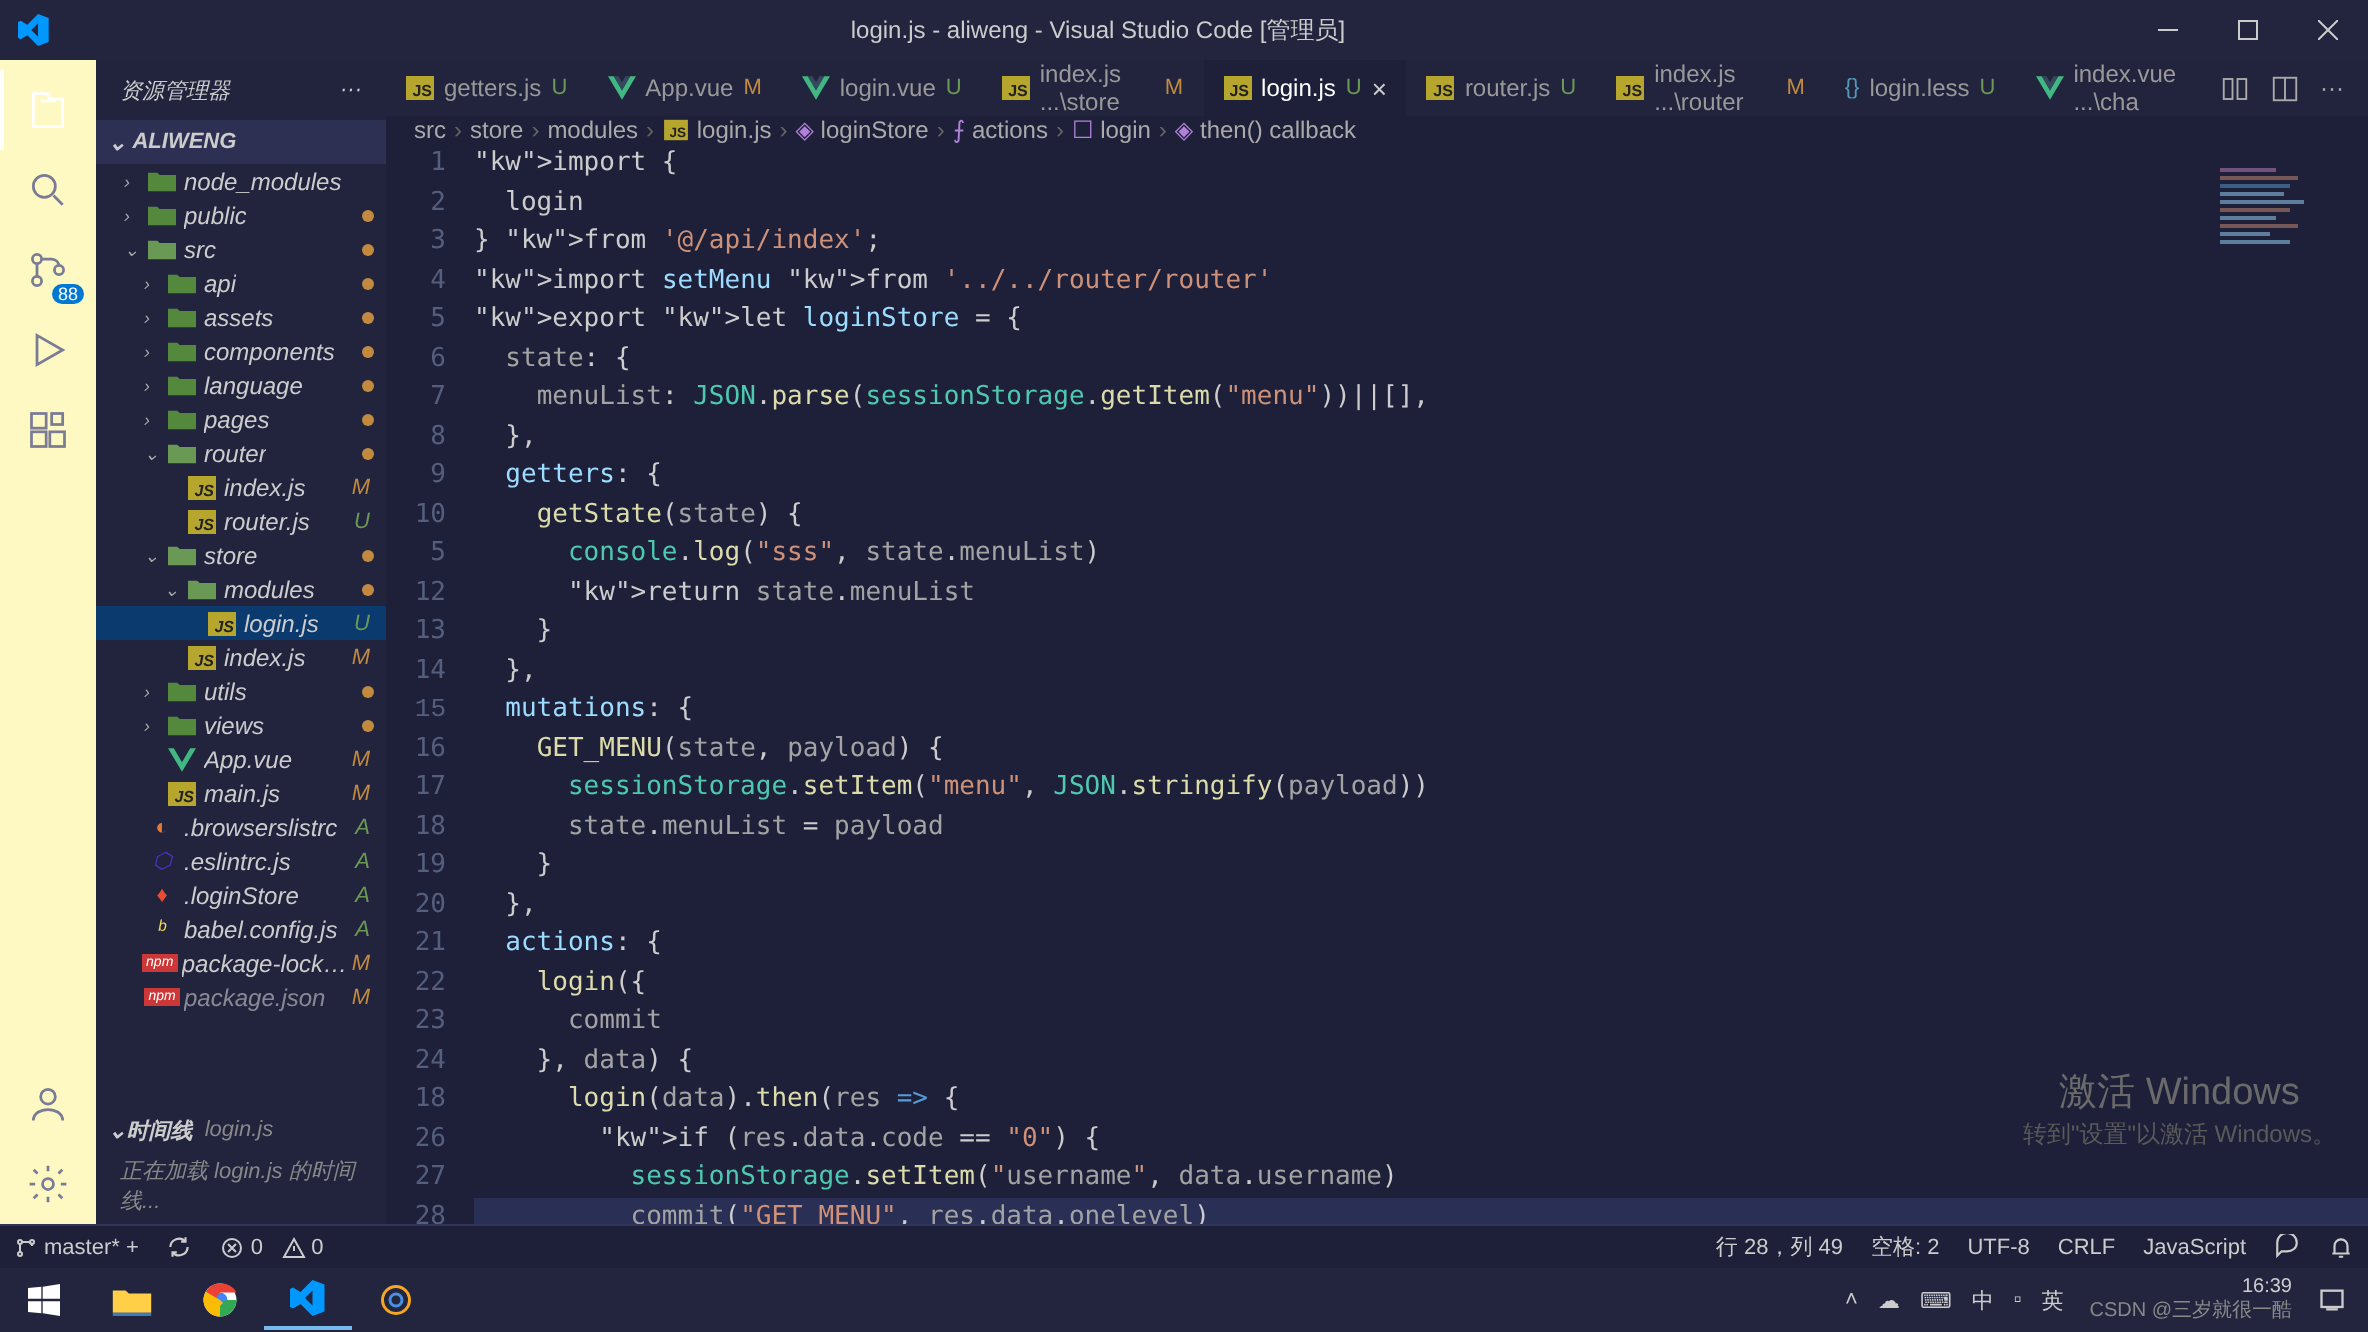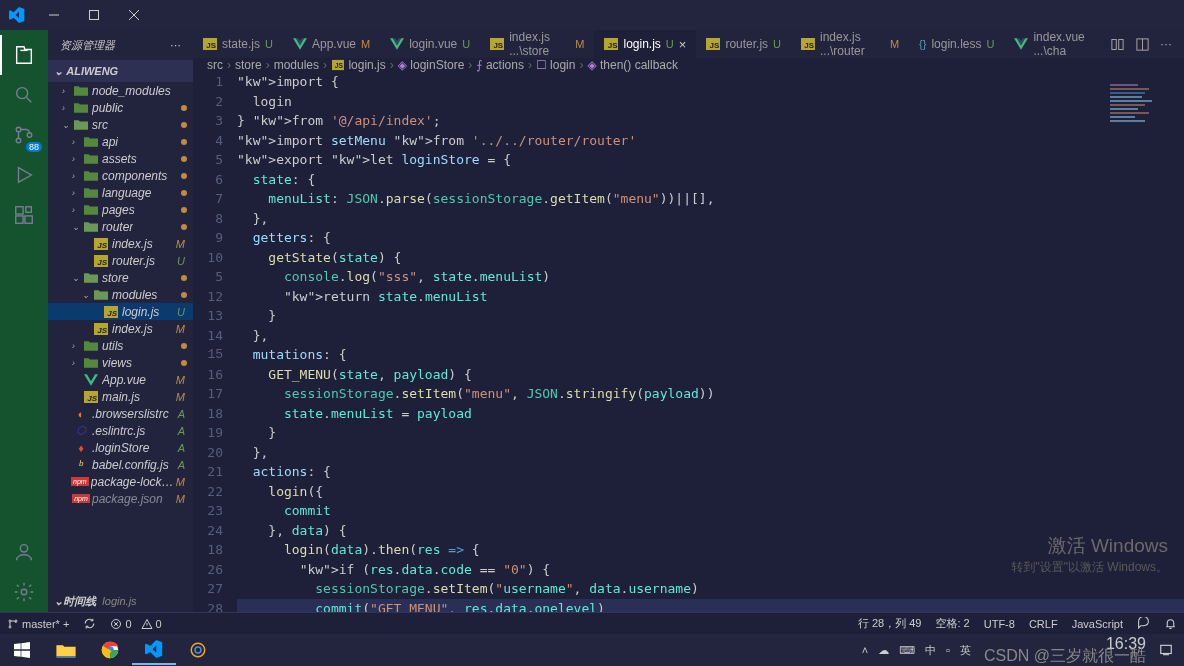--- a/index.html
+++ b/index.html
@@ -5,21 +5,21 @@
 * { margin: 0; padding: 0; box-sizing: border-box; }
 body { font-family: "Segoe UI", "Microsoft YaHei", sans-serif; font-size: 12px; background: #1e1e1e; color: #ccc; width: 1184px; height: 666px; overflow: hidden; display: flex; flex-direction: column; }
 .titlebar { height: 30px; background: #22253d; display: flex; align-items: center; color: #ccc; }
 .titlebar .logo { width: 34px; display: flex; justify-content: center; }
 .titlebar .menu-item { padding: 0 8px; cursor: default; }
 .titlebar .title { flex: 1; text-align: center; font-size: 12px; }
 .titlebar .win-controls { display: flex; }
 .titlebar .win-btn { width: 40px; height: 30px; display: flex; align-items: center; justify-content: center; }
 
 .main { flex: 1; display: flex; overflow: hidden; }
-.activitybar { width: 48px; background: #14532d; display: flex; flex-direction: column; align-items: center; padding-top: 5px; }
+.activitybar { width: 48px; background: #fef9c3; display: flex; flex-direction: column; align-items: center; padding-top: 5px; }
 .activitybar .ab-icon { width: 48px; height: 40px; display: flex; align-items: center; justify-content: center; color: #7a7c96; position: relative; }
 .activitybar .ab-icon.active { color: #fff; }
 .activitybar .ab-icon.active::before { content: ""; position: absolute; left: 0; top: 0; bottom: 0; width: 2px; background: #fff; }
 .activitybar .spacer { flex: 1; }
 .ab-badge { position: absolute; bottom: 3px; right: 6px; background: #0078d4; color: #fff; border-radius: 8px; font-size: 9px; padding: 0 3px; min-width: 13px; text-align: center; }
 
 .sidebar { width: 145px; background: #22243e; display: flex; flex-direction: column; font-size: 12px; font-style: italic; }
 .sidebar-header { height: 30px; display: flex; align-items: center; justify-content: space-between; padding: 0 12px; color: #ccc; font-size: 11px; }
 .sidebar-header .dots { cursor: pointer; }
 .tree-root-label { height: 22px; display: flex; align-items: center; padding-left: 6px; font-weight: bold; color: #ccc; font-size: 11px; background: #2d3052; }
@@ -48,45 +48,46 @@
 .breadcrumb { height: 22px; display: flex; align-items: center; gap: 4px; padding-left: 14px; font-size: 12px; color: #aaa; }
 .breadcrumb .sep { color: #666; }
 .code { flex: 1; display: flex; font-family: Consolas, monospace; font-size: 13px; line-height: 1.5; position: relative; }
 .gutter { width: 44px; text-align: right; padding-right: 14px; color: #555f7d; user-select: none; }
 .code-lines { flex: 1; white-space: pre; color: #ccc; }
 .code-lines .line { height: 19.5px; }
 .code-lines .line.hl { background: #2a2f55; }
 .minimap { position: absolute; top: 54px; right: 4px; width: 70px; height: 60px; opacity: 0.5; }
 .minimap div { height: 2px; margin-bottom: 2px; }
 .watermark { position: absolute; right: 16px; bottom: 36px; color: #555; text-align: right; }
-.watermark .l1 { font-size: 19px; color: #6a6a6a; }
+.watermark .l1 { font-size: 19px; color: #6a6a6a; text-align: center; }
 .watermark .l2 { font-size: 12px; color: #5a5a5a; }
 
 .statusbar { height: 22px; background: #1e2039; display: flex; align-items: center; color: #ccc; font-size: 11px; border-top:1px solid #30335a;}
 .statusbar .sb-item { padding: 0 7px; display: flex; align-items: center; gap: 3px; }
 .statusbar .sb-spacer { flex: 1; }
 
 .taskbar { height: 32px; background: #22253d; display: flex; align-items: center; }
 .tb-icon { width: 44px; height: 30px; display: flex; align-items: center; justify-content: center; }
 .tb-icon.active { border-bottom: 2px solid #76b9ed; }
 .taskbar .tb-right { margin-left: auto; display: flex; align-items: center; padding-right: 6px; font-size: 11px; color: #ccc; }
 .tb-right .tray { padding: 0 5px; }
-.tb-right .clock { text-align: right; padding: 0 8px; line-height: 12px; font-size: 16px; }.kw2{color:#569cd6}.str{color:#ce9178}.fn{color:#dcdcaa}.var{color:#9cdcfe}.cls{color:#4ec9b0}.prm{color:#5eead4}.prop{color:#9cdcfe}
+.tb-right .clock { text-align: right; padding: 0 8px; line-height: 12px; font-size: 10px; }.kw2{color:#569cd6}.str{color:#ce9178}.fn{color:#dcdcaa}.var{color:#9cdcfe}.cls{color:#4ec9b0}.prm{color:#a3a3a3}.prop{color:#9cdcfe}
 
 svg { display: block; }.ic-js{background:#b7a62e;color:#222;font-size:8px;font-weight:bold;width:14px;height:12px;display:inline-flex;align-items:flex-end;justify-content:flex-end;padding:0 1px}
 </style>
 </head>
 <body>
 
 <div class="titlebar">
   <div class="logo">
       <svg width="16" height="16" viewBox="0 0 24 24">
         <path fill="#0098ff" d="M23 3L15 0 7 8 2 5 0 6v12l2 1 5-3 8 8 8-3V3zM15 17l-5-5 5-5v10z"></path>
       </svg>
     </div>
+  <div class="title">login.js - aliweng - Visual Studio Code [管理员]</div>
   <div class="win-controls">
     <div class="win-btn">
         <svg width="10" height="10">
           <path d="M0 5h10" stroke="#ccc"></path>
         </svg>
       </div>
     <div class="win-btn">
         <svg width="10" height="10">
           <rect x="0.5" y="0.5" width="9" height="9" fill="none" stroke="#ccc"></rect>
         </svg>
@@ -395,27 +396,28 @@
         <div class="tree-item" style="padding-left: 14px;">
           <span class="chev"></span>
           <span class="icon">
             <span style="background:#cb3837;color:#fff;font-size:7px;padding:1px 2px">npm</span>
           </span>
           <span style="overflow:hidden;text-overflow:ellipsis"><span style="opacity:0.6">package.json</span></span>
           <span class="status stM">M</span>
         </div>
       </div>
     <div class="section-header"><span class="chev">⌄ </span><span>时间线</span>&nbsp;&nbsp;<span style="font-weight:normal;color:#888">login.js</span></div>
+    <div class="timeline">正在加载 login.js 的时间线...</div>
   </div>
 
   <div class="editor-area">
     <div class="tabs" id="tabs">
         <div class="tab">
           <span class="ficon"><span class="ic-js">JS</span></span>
-          <span>state.js</span>
+          <span>getters.js</span>
           <span class="stat stU">U</span>
         </div>
         <div class="tab">
           <span class="ficon">
             <svg width="14" height="12" viewBox="0 0 24 20">
               <path fill="#41b883" d="M0 0l12 20L24 0h-5l-7 12L5 0z"></path>
               <path fill="#35495e" d="M5 0l7 12L19 0h-4l-3 5-3-5z"></path>
             </svg>
           </span>
           <span>App.vue</span>

